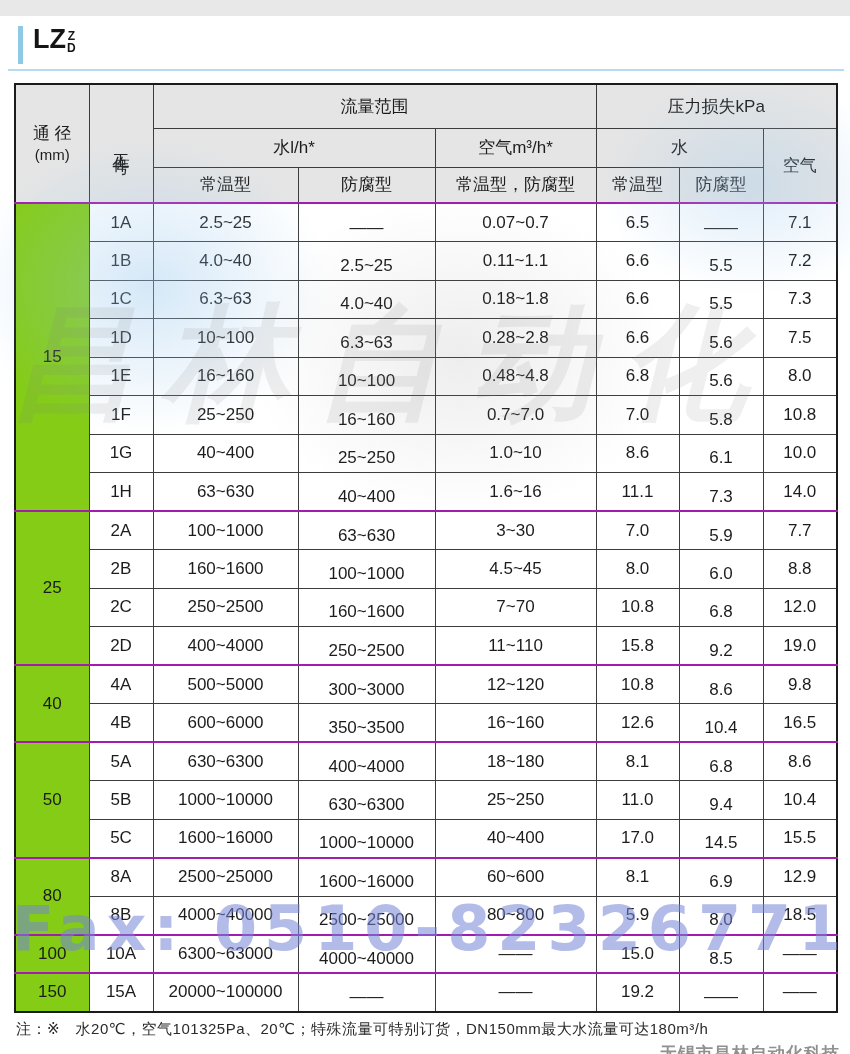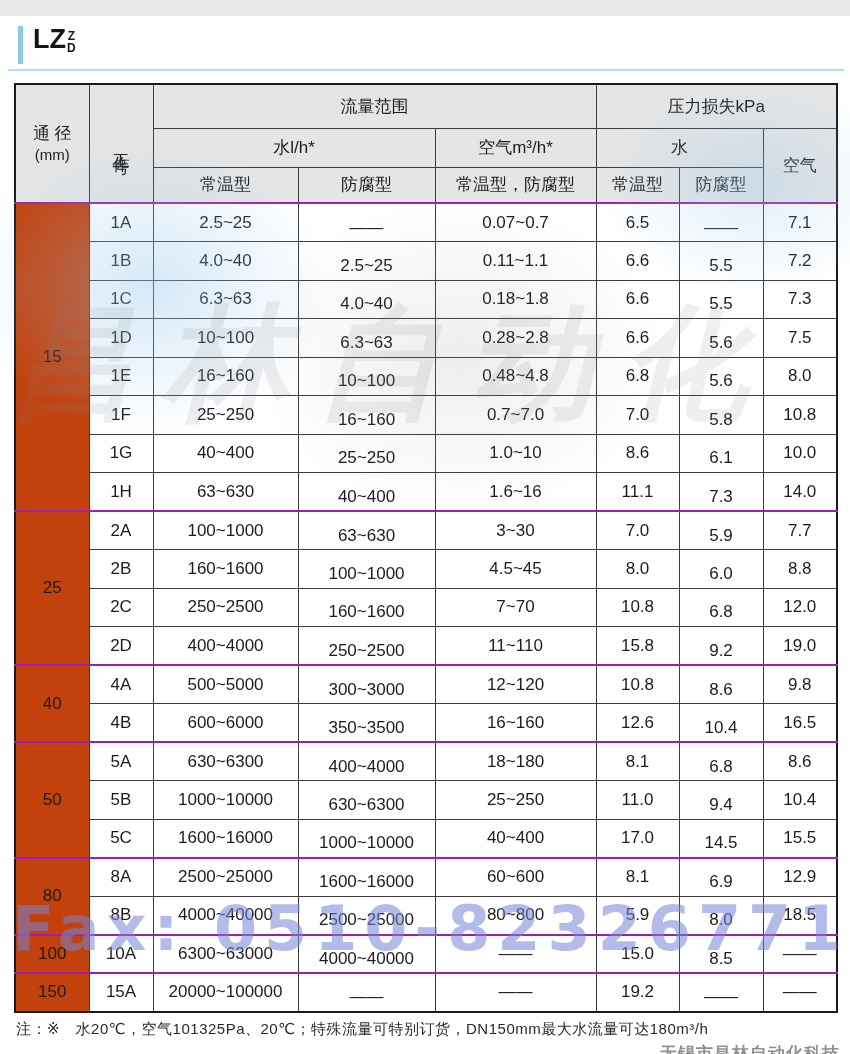--- a/index.html
+++ b/index.html
@@ -17,21 +17,21 @@
   .title-rule{position:absolute;left:8px;top:53px;width:836px;height:2px;background:#b5dcf0;}
   
   table.flow{position:absolute;left:14px;top:67px;width:822px;border-collapse:collapse;
              table-layout:fixed;border:2px solid #1b1b1b;}
   table.flow th,table.flow td{border:1px solid #3c3c3c;font-size:17px;color:#1c1c1c;
              padding:0;text-align:center;vertical-align:middle;overflow:hidden;}
   thead th{background:#e5e5e5;font-weight:normal;}
   thead tr.h1{height:44px;} thead tr.h2{height:39px;} thead tr.h3{height:36px;}
   tbody tr{height:38.5px;background:#fff;}
   tbody tr.group-start td{border-top:2px solid #a21caf;}
-  td.size-cell{font-size:18px;background:#c2410c;}
+  td.size-cell{font-size:18px;background:#84cc16;}
   td.water-normal{text-align:left;padding-left:22px;}
   td.pw-normal{border-left:2px solid #1b1b1b;}
   th.pl-head{border-left:2px solid #1b1b1b;}
   td.low span{position:relative;top:5px;display:inline-block;}
   .vert{writing-mode:vertical-lr;text-orientation:upright;letter-spacing:3px;font-size:17px;}
   .two-line span{display:block;line-height:1.3;}
   .two-line .l2{font-size:15px;}
   
   .note{position:absolute;left:16px;top:1004px;width:820px;font-size:15px;color:#2a2a2a;
         font-weight:500;letter-spacing:0.5px;}

